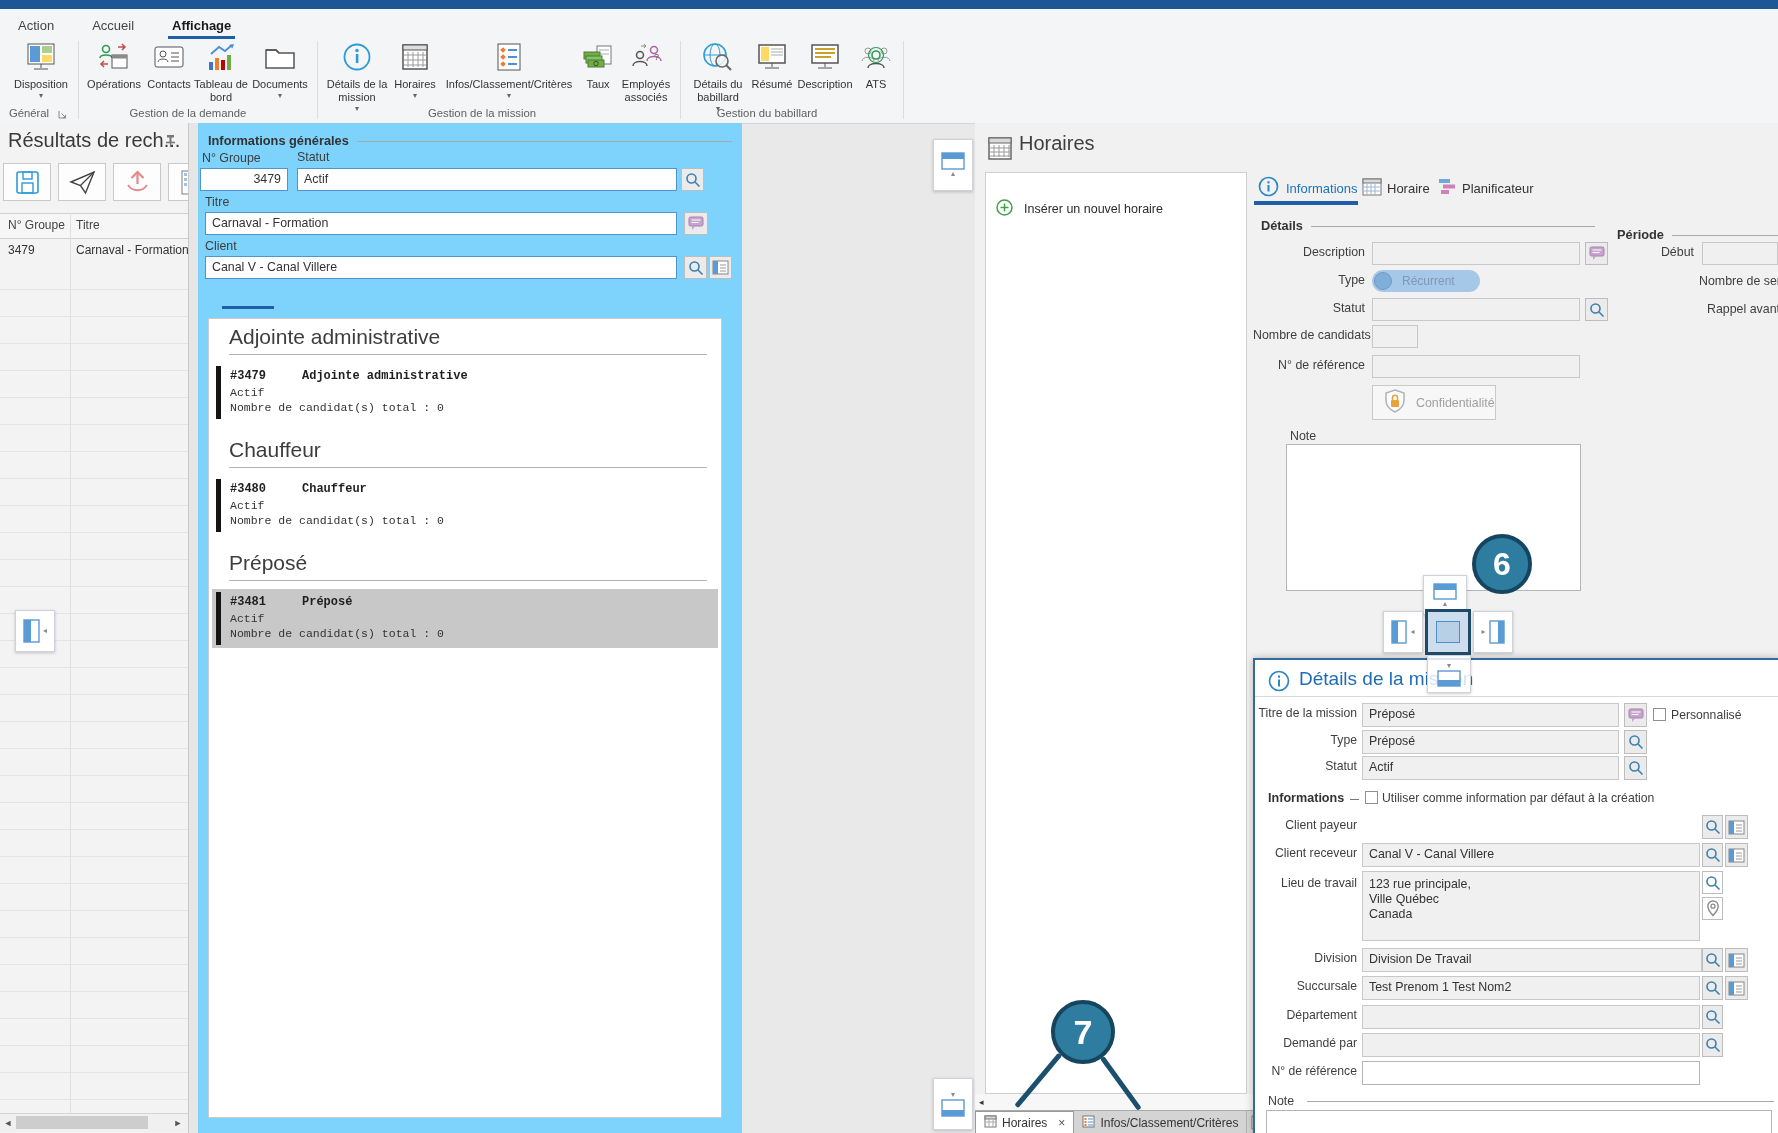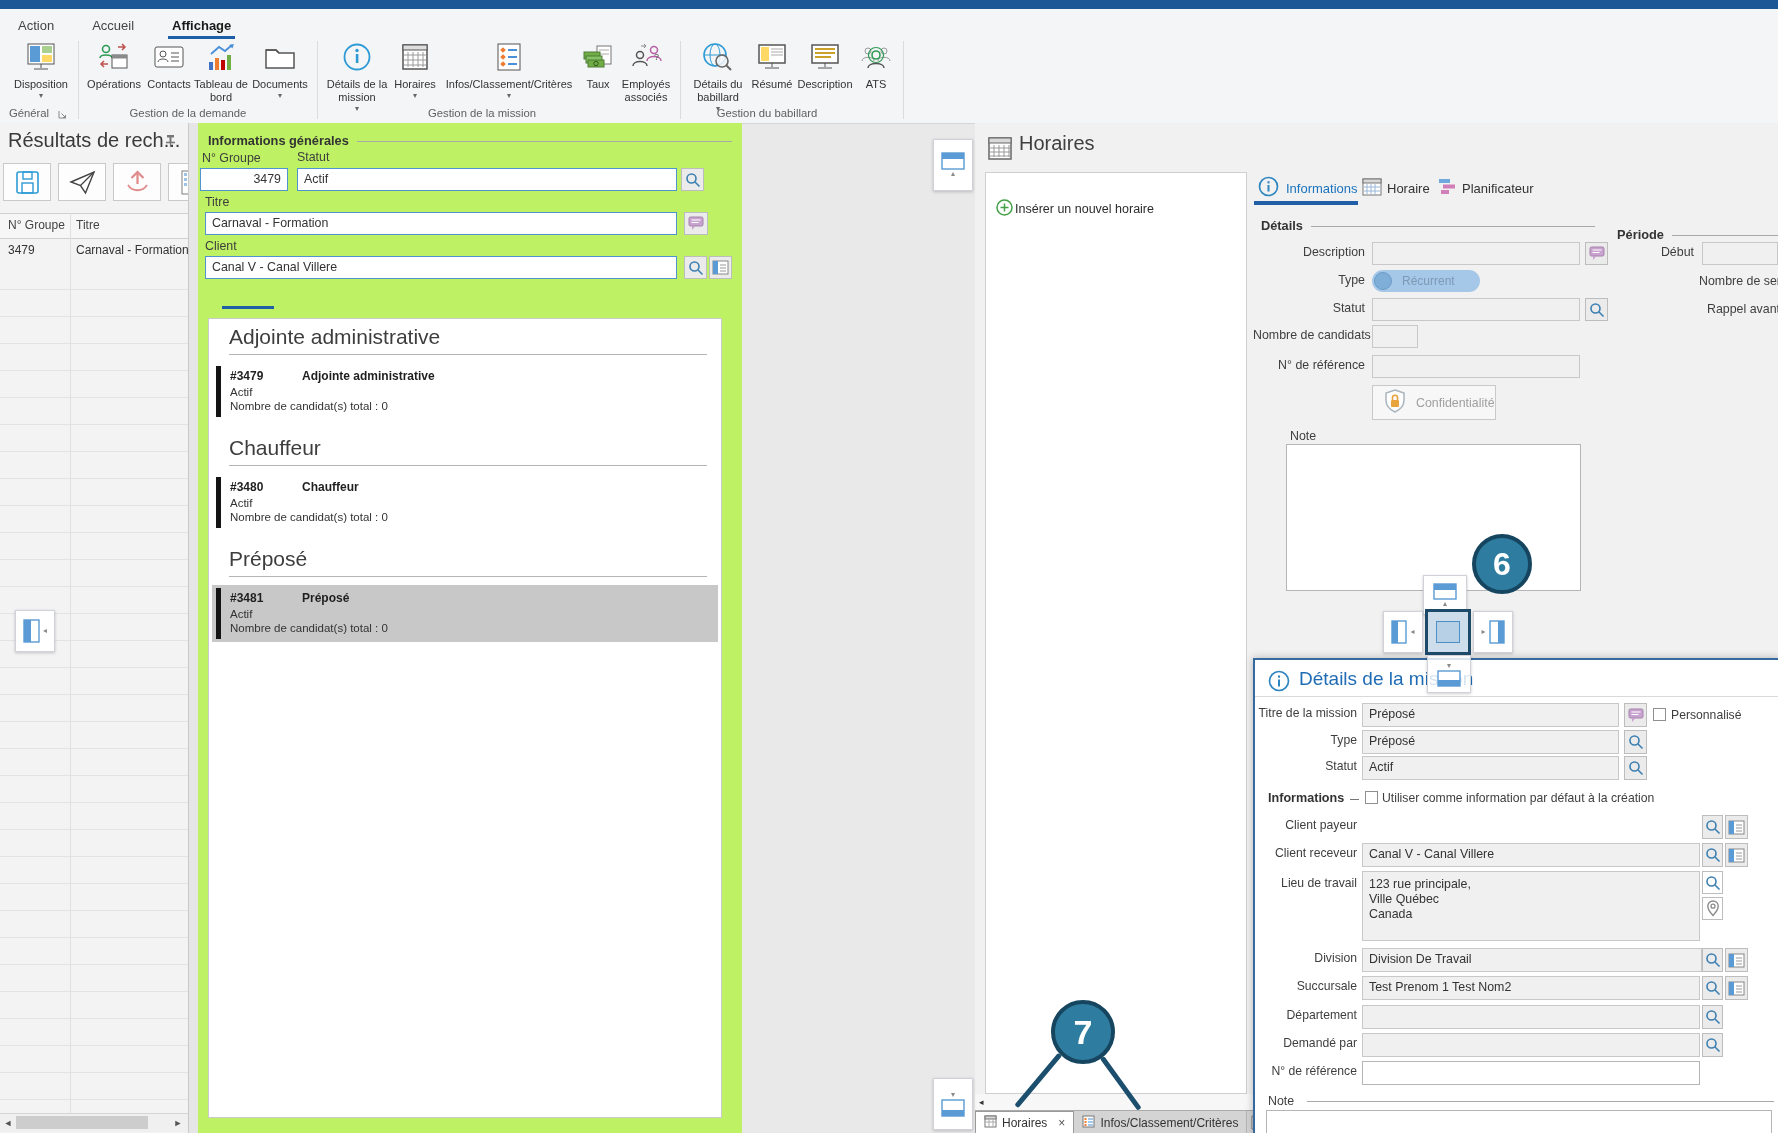--- a/index.html
+++ b/index.html
@@ -27,45 +27,45 @@
   .lt-head{position:absolute;left:0;top:90px;width:188px;height:24px;background:#f6f6f6;border-top:1px solid #d0d0d0;border-bottom:1px solid #d0d0d0;font-size:12px;color:#444;}
   .lt-head span{position:absolute;top:4px;}
   .lt-row{position:absolute;left:0;top:115px;width:188px;height:25px;font-size:12px;color:#333;border-bottom:1px solid #e2e2e2;}
   .lt-grid{position:absolute;left:0;top:140px;width:188px;height:850px;
     background:repeating-linear-gradient(to bottom,#f3f3f3 0 26px,#e3e3e3 26px 27px);}
   .lt-vline{position:absolute;left:70px;top:90px;width:1px;height:900px;background:#e0e0e0;}
   .scrollbar{position:absolute;left:0;top:990px;width:188px;height:18px;background:#f0f0f0;border-top:1px solid #d5d5d5;}
   .sb-btn{position:absolute;top:1px;width:16px;height:16px;background:#f0f0f0;color:#555;font-size:9px;text-align:center;line-height:16px;}
   .sb-thumb{position:absolute;left:16px;top:2px;width:132px;height:13px;background:#cdcdcd;}
   .splitter{position:absolute;left:189px;top:123px;width:9px;height:1010px;background:#e6e6e6;}
-  .center-panel{position:absolute;left:198px;top:123px;width:544px;height:1010px;background:#bef264;}
+  .center-panel{position:absolute;left:198px;top:123px;width:544px;height:1010px;background:#7dd3fc;}
   .grph{display:flex;align-items:center;gap:8px;}
   .grph .t{font-weight:bold;font-size:12.8px;color:#333;white-space:nowrap;}
   .grph .rule{flex:1;height:1px;background:#a9a9a9;margin-top:1px;}
   .lbl{font-size:12.4px;color:#3e3e3e;white-space:nowrap;}
   .fld{position:absolute;box-sizing:border-box;background:#f0f0f0;border:1px solid #c8c8c8;font-size:12.4px;color:#333;line-height:21px;padding:0 6px;overflow:hidden;white-space:nowrap;}
   .fld.w{background:#fff;border-color:#b5b5b5;}
   .fld.b{background:#fff;border:1px solid #4f94cd;}
   .ibtn{position:absolute;box-sizing:border-box;background:#ebebeb;border:1px solid #bdbdbd;display:flex;align-items:center;justify-content:center;}
   .ctab{font-size:13px;color:#333;padding-bottom:4px;margin-top:38px;}
   .ctab.active{color:#1e63b0;}
   .mbox{position:absolute;left:10px;top:195px;width:514px;height:800px;background:#fff;border:1px solid #cbcbcb;box-sizing:border-box;overflow:hidden;}
   .mh{font-size:21px;font-weight:400;color:#3d3d3d;margin:16px 14px 0 20px;padding-bottom:5px;border-bottom:1px solid #b5b5b5;}
-  .mcard{position:relative;margin:8px 3px 4px 3px;padding:6px 8px 8px 18px;}
+  .mcard{position:relative;margin:8px 3px 4px 3px;padding:6px 8px 8px 18px;font-family:Liberation Mono, monospace;}
   .mcard::before{content:"";position:absolute;left:4px;top:3px;bottom:3px;width:5px;background:#141414;}
   .mcard.sel{background:#c8c8c8;}
   .c1{font-size:12px;font-weight:bold;color:#1f1f1f;display:flex;}
   .c1 .mid{width:72px;}
   .c2,.c3{font-size:11.5px;color:#333;margin-top:2.5px;}
   .insline{display:flex;align-items:center;gap:9px;margin:18px 0 0 14px;font-size:12.5px;font-weight:bold;color:#1c1c1c;}
   
   .horaires-panel{position:absolute;left:975px;top:123px;width:803px;height:1010px;background:#f1f1f1;}
   .hp-title{position:absolute;left:44px;top:9px;font-size:20px;color:#3f3f3f;}
   .hlist{position:absolute;left:10px;top:49px;width:262px;height:922px;background:#fff;border:1px solid #cfcfcf;box-sizing:border-box;}
-  .hins{display:flex;align-items:center;gap:2px;position:absolute;left:10px;top:26px;font-size:12.5px;color:#2b2b2b;white-space:nowrap;}
+  .hins{display:flex;align-items:center;gap:11px;position:absolute;left:10px;top:26px;font-size:12.5px;color:#2b2b2b;white-space:nowrap;}
   .itab{position:absolute;font-size:13px;white-space:nowrap;}
   .itab.active{color:#1a73be;}
   .itab-underline{position:absolute;height:3.5px;background:#1e5fa8;}
   .toggle{position:absolute;box-sizing:border-box;width:108px;height:22px;border-radius:11px;background:#a6c8e8;}
   .toggle .knob{position:absolute;left:2px;top:2px;width:18px;height:18px;border-radius:50%;background:#7fafd9;border:1px solid #6d9cc7;box-sizing:border-box;}
   .toggle .tl{position:absolute;left:30px;top:3.5px;font-size:12px;color:#7d99b6;}
   .confbtn{position:absolute;box-sizing:border-box;background:#f7f7f7;border:1px solid #c9c9c9;display:flex;align-items:center;gap:9px;padding-left:10px;font-size:12.4px;color:#a0a0a0;}
   .chk{position:absolute;width:13px;height:13px;background:#fff;border:1px solid #8f8f8f;box-sizing:border-box;}
   .txtarea{position:absolute;background:#fff;border:1px solid #b5b5b5;box-sizing:border-box;}
   

